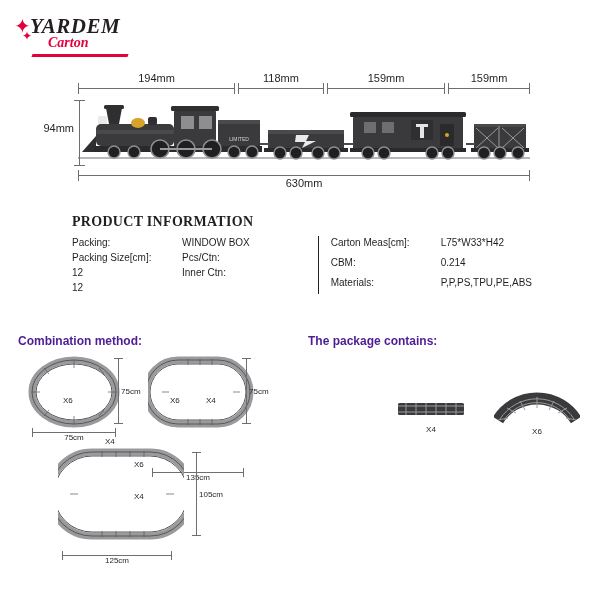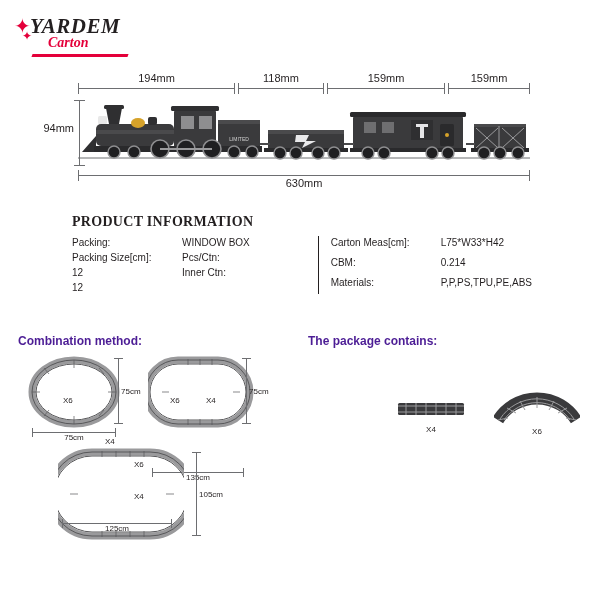--- a/index.html
+++ b/index.html
@@ -538,21 +538,21 @@
           <line x1="58" y1="83" x2="58" y2="89"></line>
           <line x1="72" y1="83" x2="72" y2="89"></line>
           <line x1="86" y1="83" x2="86" y2="89"></line>
         <line x1="108" y1="46" x2="116" y2="46"></line>
           <line x1="12" y1="46" x2="20" y2="46"></line>
       </g>
     </svg>
     <span class="lbl" style="left:76px; top:12px;">X6</span>
     <span class="lbl" style="left:76px; top:44px;">X4</span>
   </div>
-  <div class="dimline-h" style="left:62px; top:523px; width:110px;">
+  <div class="dimline-h" style="left:62px; top:555px; width:110px;">
     <span class="bar"></span>
     <span class="tL"></span>
     <span class="tR"></span>
     <span class="t">125cm</span>
   </div>
   <div class="dimline-v" style="left:196px; top:452px; height:84px;">
     <span class="bar"></span>
     <span class="tT"></span>
     <span class="tB"></span>
     <span class="t">105cm</span>

